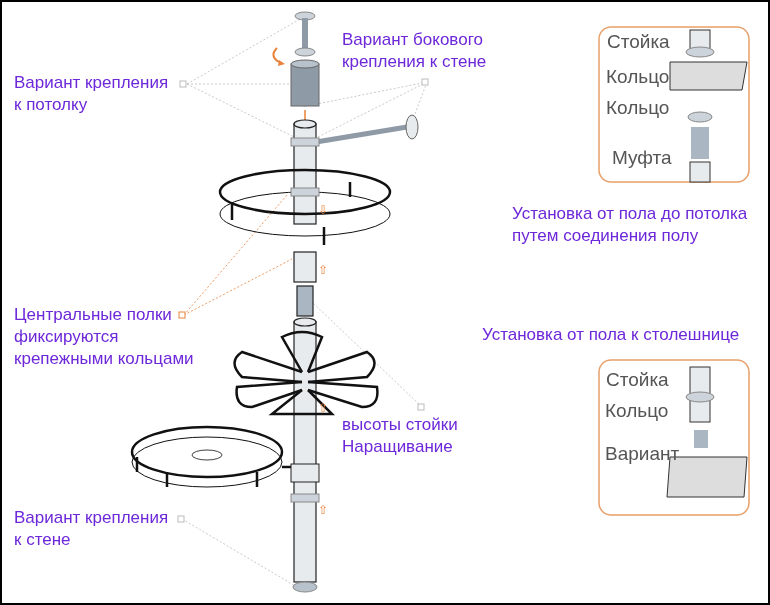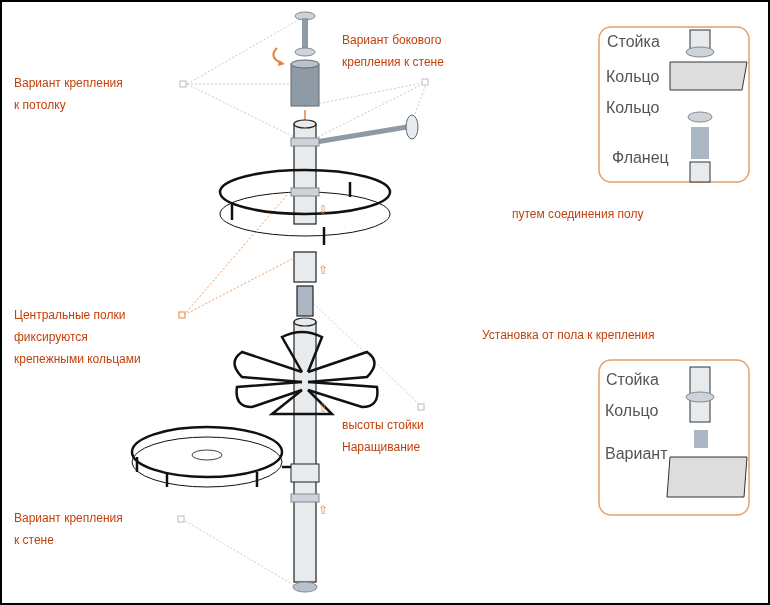--- a/index.html
+++ b/index.html
@@ -1,18 +1,18 @@
 <!DOCTYPE html>
 <html><head>
 <meta charset="utf-8">
 <style>
   html,body{margin:0;padding:0;background:#fff;}
   #frame{position:relative;width:770px;height:605px;box-sizing:border-box;border:2px solid #000;overflow:hidden;background:#fff;font-family:"Liberation Sans",sans-serif;}
-  .lbl{position:absolute;color:#c2410c;font-size:12px;line-height:22px;white-space:nowrap;}
-  .sm{font-size:16px;color:#555;}
+  .lbl{position:absolute;color:#6d28d9;font-size:17px;line-height:22px;white-space:nowrap;}
+  .sm{font-size:19px;color:#555;}
   svg{position:absolute;left:0;top:0;}
 </style>
 </head>
 <body>
 
 <div id="frame">
 <svg width="770" height="605" viewBox="0 0 770 605">
 
   <g stroke="#bbb" stroke-width="0.8" stroke-dasharray="2,2" fill="none">
     <line x1="185" y1="82" x2="300" y2="16"></line>
@@ -133,24 +133,25 @@
     </div>
 <div class="lbl" style="left:340px;top:412px">
       <div>высоты  стойки</div>
       <div>Наращивание</div>
     </div>
 <div class="lbl" style="left:12px;top:505px">
       <div>Вариант крепления</div>
       <div>к стене</div>
     </div>
 <div class="lbl" style="left:510px;top:201px">
+      <div>Установка от пола до потолка</div>
       <div>путем соединения полу</div>
     </div>
-<div class="lbl" style="left:480px;top:322px">Установка от пола к  крепления</div>
+<div class="lbl" style="left:480px;top:322px">Установка от пола к  столешнице</div>
 
 <div class="lbl sm" style="left:605px;top:29px">Стойка</div>
 <div class="lbl sm" style="left:604px;top:64px">Кольцо</div>
 <div class="lbl sm" style="left:604px;top:95px">Кольцо</div>
-<div class="lbl sm" style="left:610px;top:145px">Фланец</div>
+<div class="lbl sm" style="left:610px;top:145px">Муфта</div>
 <div class="lbl sm" style="left:604px;top:367px">Стойка</div>
 <div class="lbl sm" style="left:603px;top:398px">Кольцо</div>
 <div class="lbl sm" style="left:603px;top:441px">Вариант</div>
 </div>
 
 </body></html>

